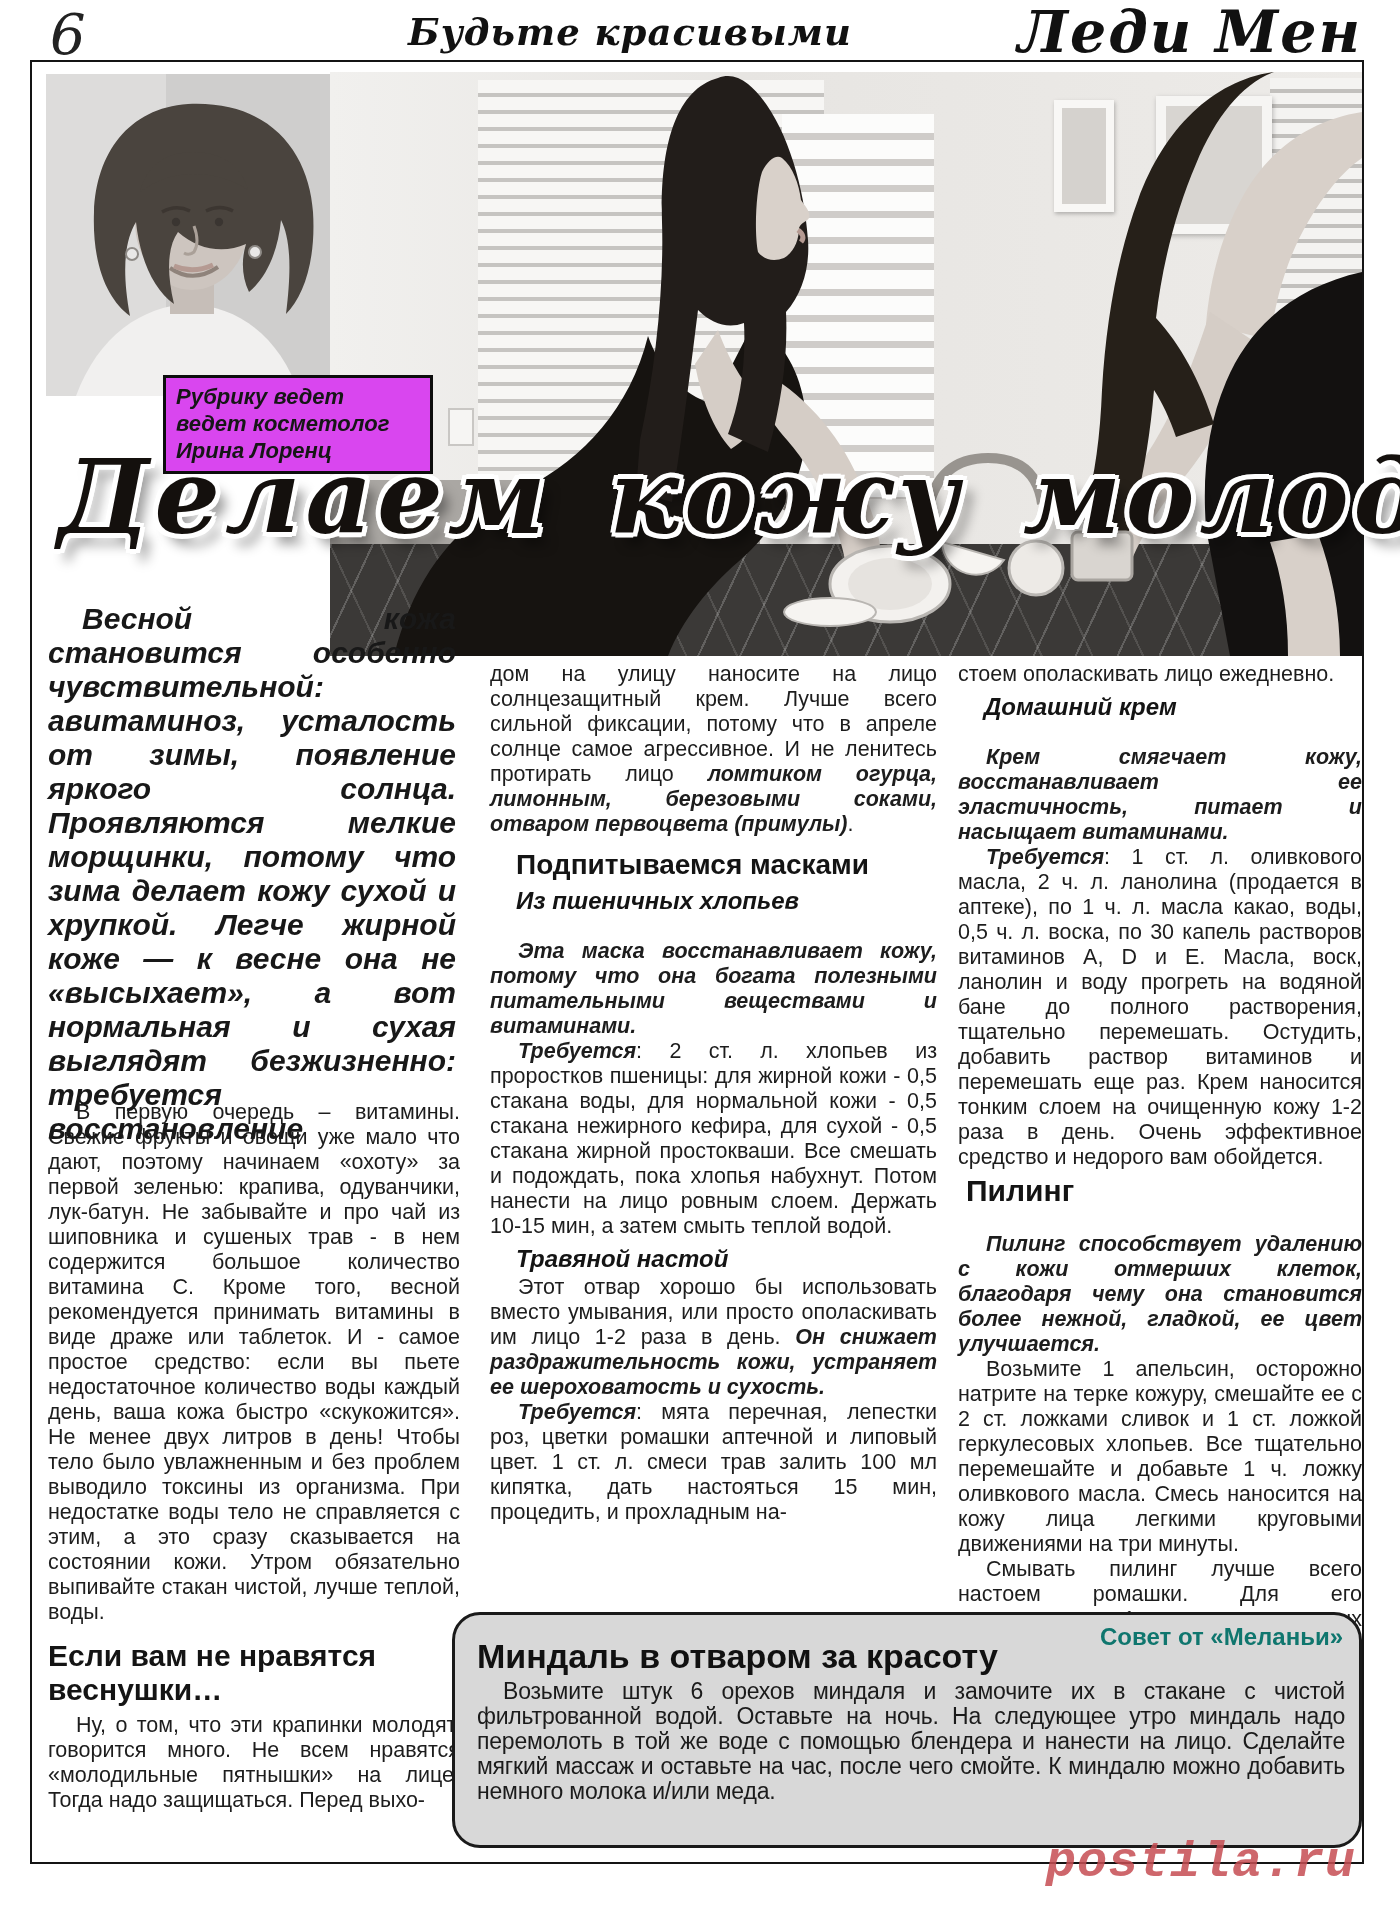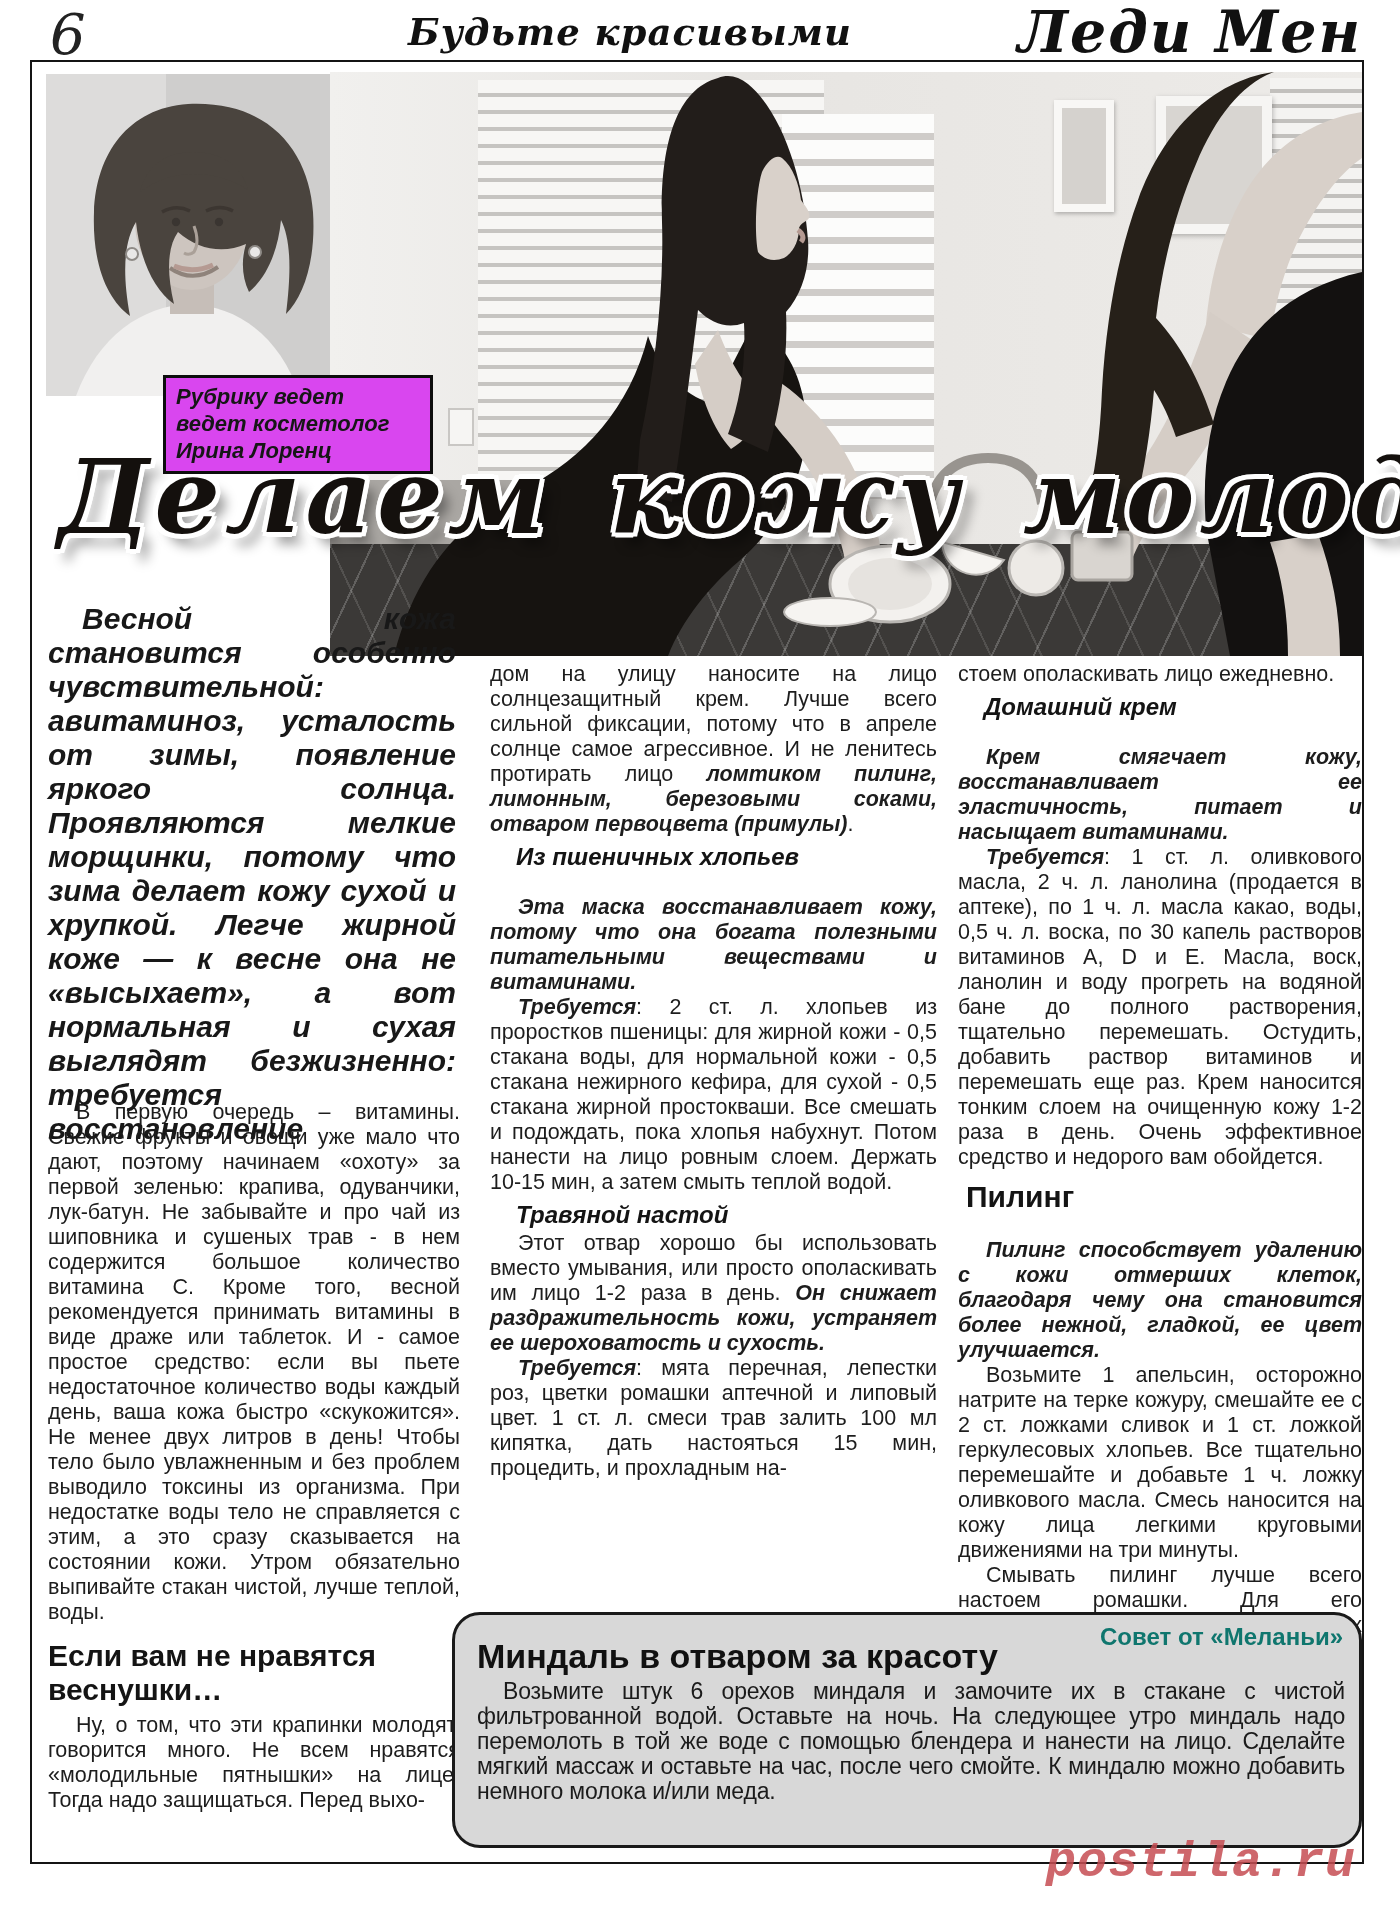--- a/index.html
+++ b/index.html
@@ -167,35 +167,36 @@
 
   <div class="abs intro">Весной кожа становится особенно чувствительной: авитаминоз, усталость от зимы, появление яркого солнца. Проявляются мелкие морщинки, потому что зима делает кожу сухой и хрупкой. Легче жирной коже — к весне она не «высыхает», а вот нормальная и сухая выглядят безжизненно: требуется восстановление</div>
 
   <div class="abs col col-left">
     <p class="p ind">В первую очередь – витамины. Свежие фрукты и овощи уже мало что дают, поэтому начинаем «охоту» за первой зеленью: крапива, одуванчики, лук-батун.  Не забывайте и про чай из шиповника и сушеных трав - в нем содержится большое количество витамина С. Кроме того, весной рекомендуется принимать витамины в виде драже или таблеток. И - самое простое средство: если вы пьете недостаточное количество воды каждый день, ваша кожа быстро «скукожится». Не менее двух литров в день! Чтобы тело было увлажненным и  без проблем выводило токсины из организма. При недостатке воды тело не справляется с этим, а это сразу сказывается на состоянии  кожи. Утром обязательно выпивайте стакан чистой, лучше теплой, воды.</p>
     <div class="h1">Если вам не нравятся веснушки…</div>
     <p class="p ind">Ну, о том, что эти крапинки молодят, говорится много. Не всем нравятся «молодильные пятнышки» на лице. Тогда надо защищаться.  Перед выхо-</p>
   </div>
 
   <div class="abs col col-mid">
-    <p class="p"><span>дом на улицу наносите на лицо солнцезащитный крем. Лучше всего сильной фиксации, потому что в апреле солнце самое агрессивное.  И не ленитесь протирать лицо </span><span class="bi">ломтиком пилинг, лимонным, березовыми соками, отваром первоцвета (примулы)</span><span>.</span></p>
+    <p class="p"><span>дом на улицу наносите на лицо солнцезащитный крем. Лучше всего сильной фиксации, потому что в апреле солнце самое агрессивное.  И не ленитесь протирать лицо </span><span class="bi">ломтиком огурца, лимонным, березовыми соками, отваром первоцвета (примулы)</span><span>.</span></p>
+    <div class="h2">Подпитываемся масками</div>
     <div class="sub">Из пшеничных хлопьев</div>
     <p class="p ind lead">Эта маска восстанавливает кожу, потому что она богата полезными питательными веществами и витаминами.</p>
     <p class="p ind"><span class="bi">Требуется</span><span>: 2 ст. л. хлопьев из проростков пшеницы: для жирной кожи - 0,5 стакана воды, для нормальной кожи - 0,5 стакана нежирного кефира, для сухой - 0,5 стакана жирной простокваши. Все  смешать и подождать, пока хлопья набухнут. Потом  нанести на лицо ровным слоем. Держать 10-15 мин, а затем смыть теплой водой.</span></p>
     <div class="sub">Травяной настой</div>
     <p class="p ind"><span>Этот отвар хорошо бы использовать вместо умывания, или просто ополаскивать им лицо 1-2 раза в день. </span><span class="bi">Он снижает раздражительность кожи, устраняет ее шероховатость и сухость.</span></p>
     <p class="p ind"><span class="bi">Требуется</span><span>: мята перечная, лепестки роз, цветки ромашки аптечной и липовый цвет. 1 ст. л. смеси трав залить 100 мл кипятка, дать настояться 15 мин, процедить, и прохладным на-</span></p>
   </div>
 
   <div class="abs col col-right">
     <p class="p">стоем ополаскивать лицо ежедневно.</p>
     <div class="sub">Домашний крем</div>
     <p class="p ind lead">Крем смягчает кожу, восстанавливает ее эластичность, питает и насыщает витаминами.</p>
     <p class="p ind"><span class="bi">Требуется</span><span>: 1 ст. л. оливкового масла, 2 ч. л. ланолина (продается в аптеке), по 1 ч. л. масла какао, воды, 0,5 ч. л. воска, по 30 капель растворов витаминов А, D и Е. Масла, воск, ланолин и воду прогреть на водяной бане до полного растворения, тщательно перемешать. Остудить, добавить раствор витаминов и перемешать еще раз. Крем наносится тонким слоем на очищенную кожу 1-2 раза в день. Очень эффективное средство и недорого вам обойдется.</span></p>
-    <div class="h1" style="text-indent:8px;margin:10px 0 4px 0;">Пилинг</div>
+    <div class="h1" style="text-indent:8px;margin:4px 0 4px 0;">Пилинг</div>
     <p class="p ind lead">Пилинг способствует удалению с кожи отмерших клеток, благодаря чему она становится более нежной, гладкой, ее цвет улучшается.</p>
     <p class="p ind">Возьмите 1 апельсин, осторожно натрите на терке кожуру, смешайте ее с 2 ст. ложками сливок и 1 ст. ложкой геркулесовых хлопьев. Все  тщательно перемешайте и добавьте 1 ч. ложку оливкового масла. Смесь наносится на кожу лица легкими круговыми движениями на три минуты.</p>
     <p class="p ind">Смывать пилинг лучше всего настоем ромашки. Для его приготовления 1 ст. ложку сушеных цветков ромашки залить 200 мл кипятка.</p>
   </div>
 
   <div class="abs tip">
     <div class="tip-badge">Совет от «Меланьи»</div>
     <div class="tip-title">Миндаль в отваром за красоту</div>
     <div class="tip-body">Возьмите штук 6 орехов миндаля и замочите их в стакане с чистой фильтрованной водой. Оставьте на ночь. На следующее утро миндаль надо перемолоть в той же воде с помощью блендера и нанести на лицо. Сделайте мягкий массаж и оставьте на час, после чего смойте.  К миндалю можно добавить немного молока и/или меда.</div>
   </div>

